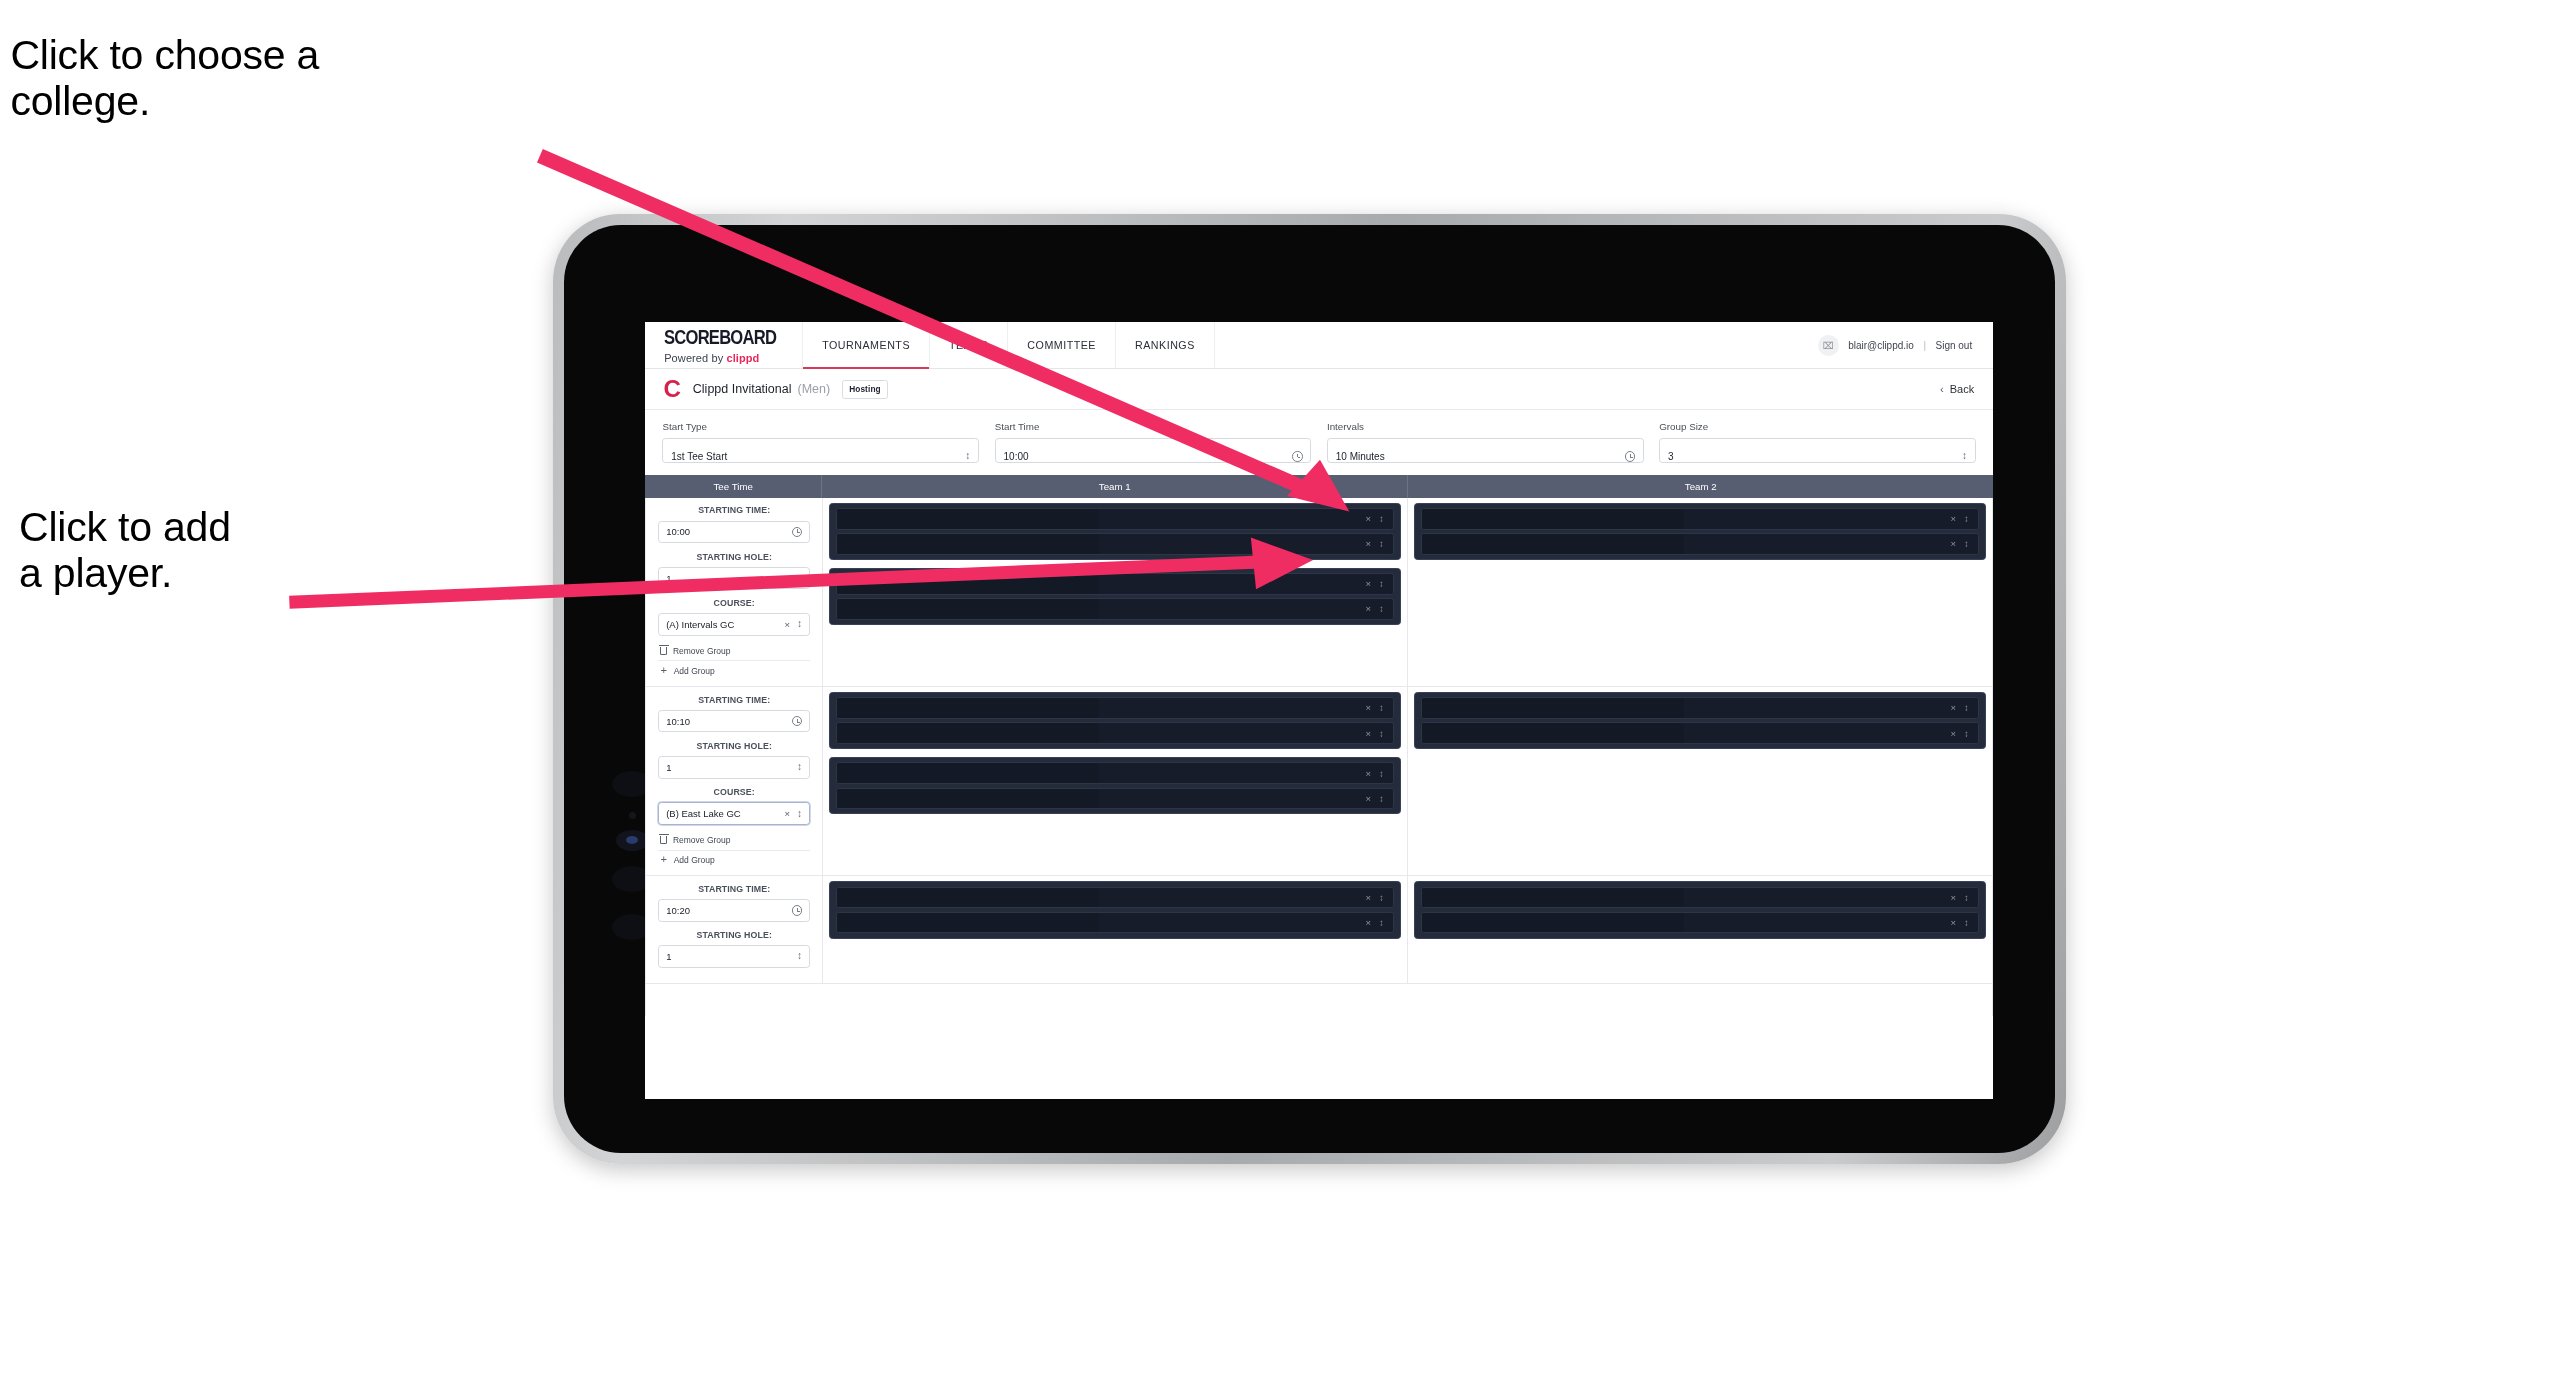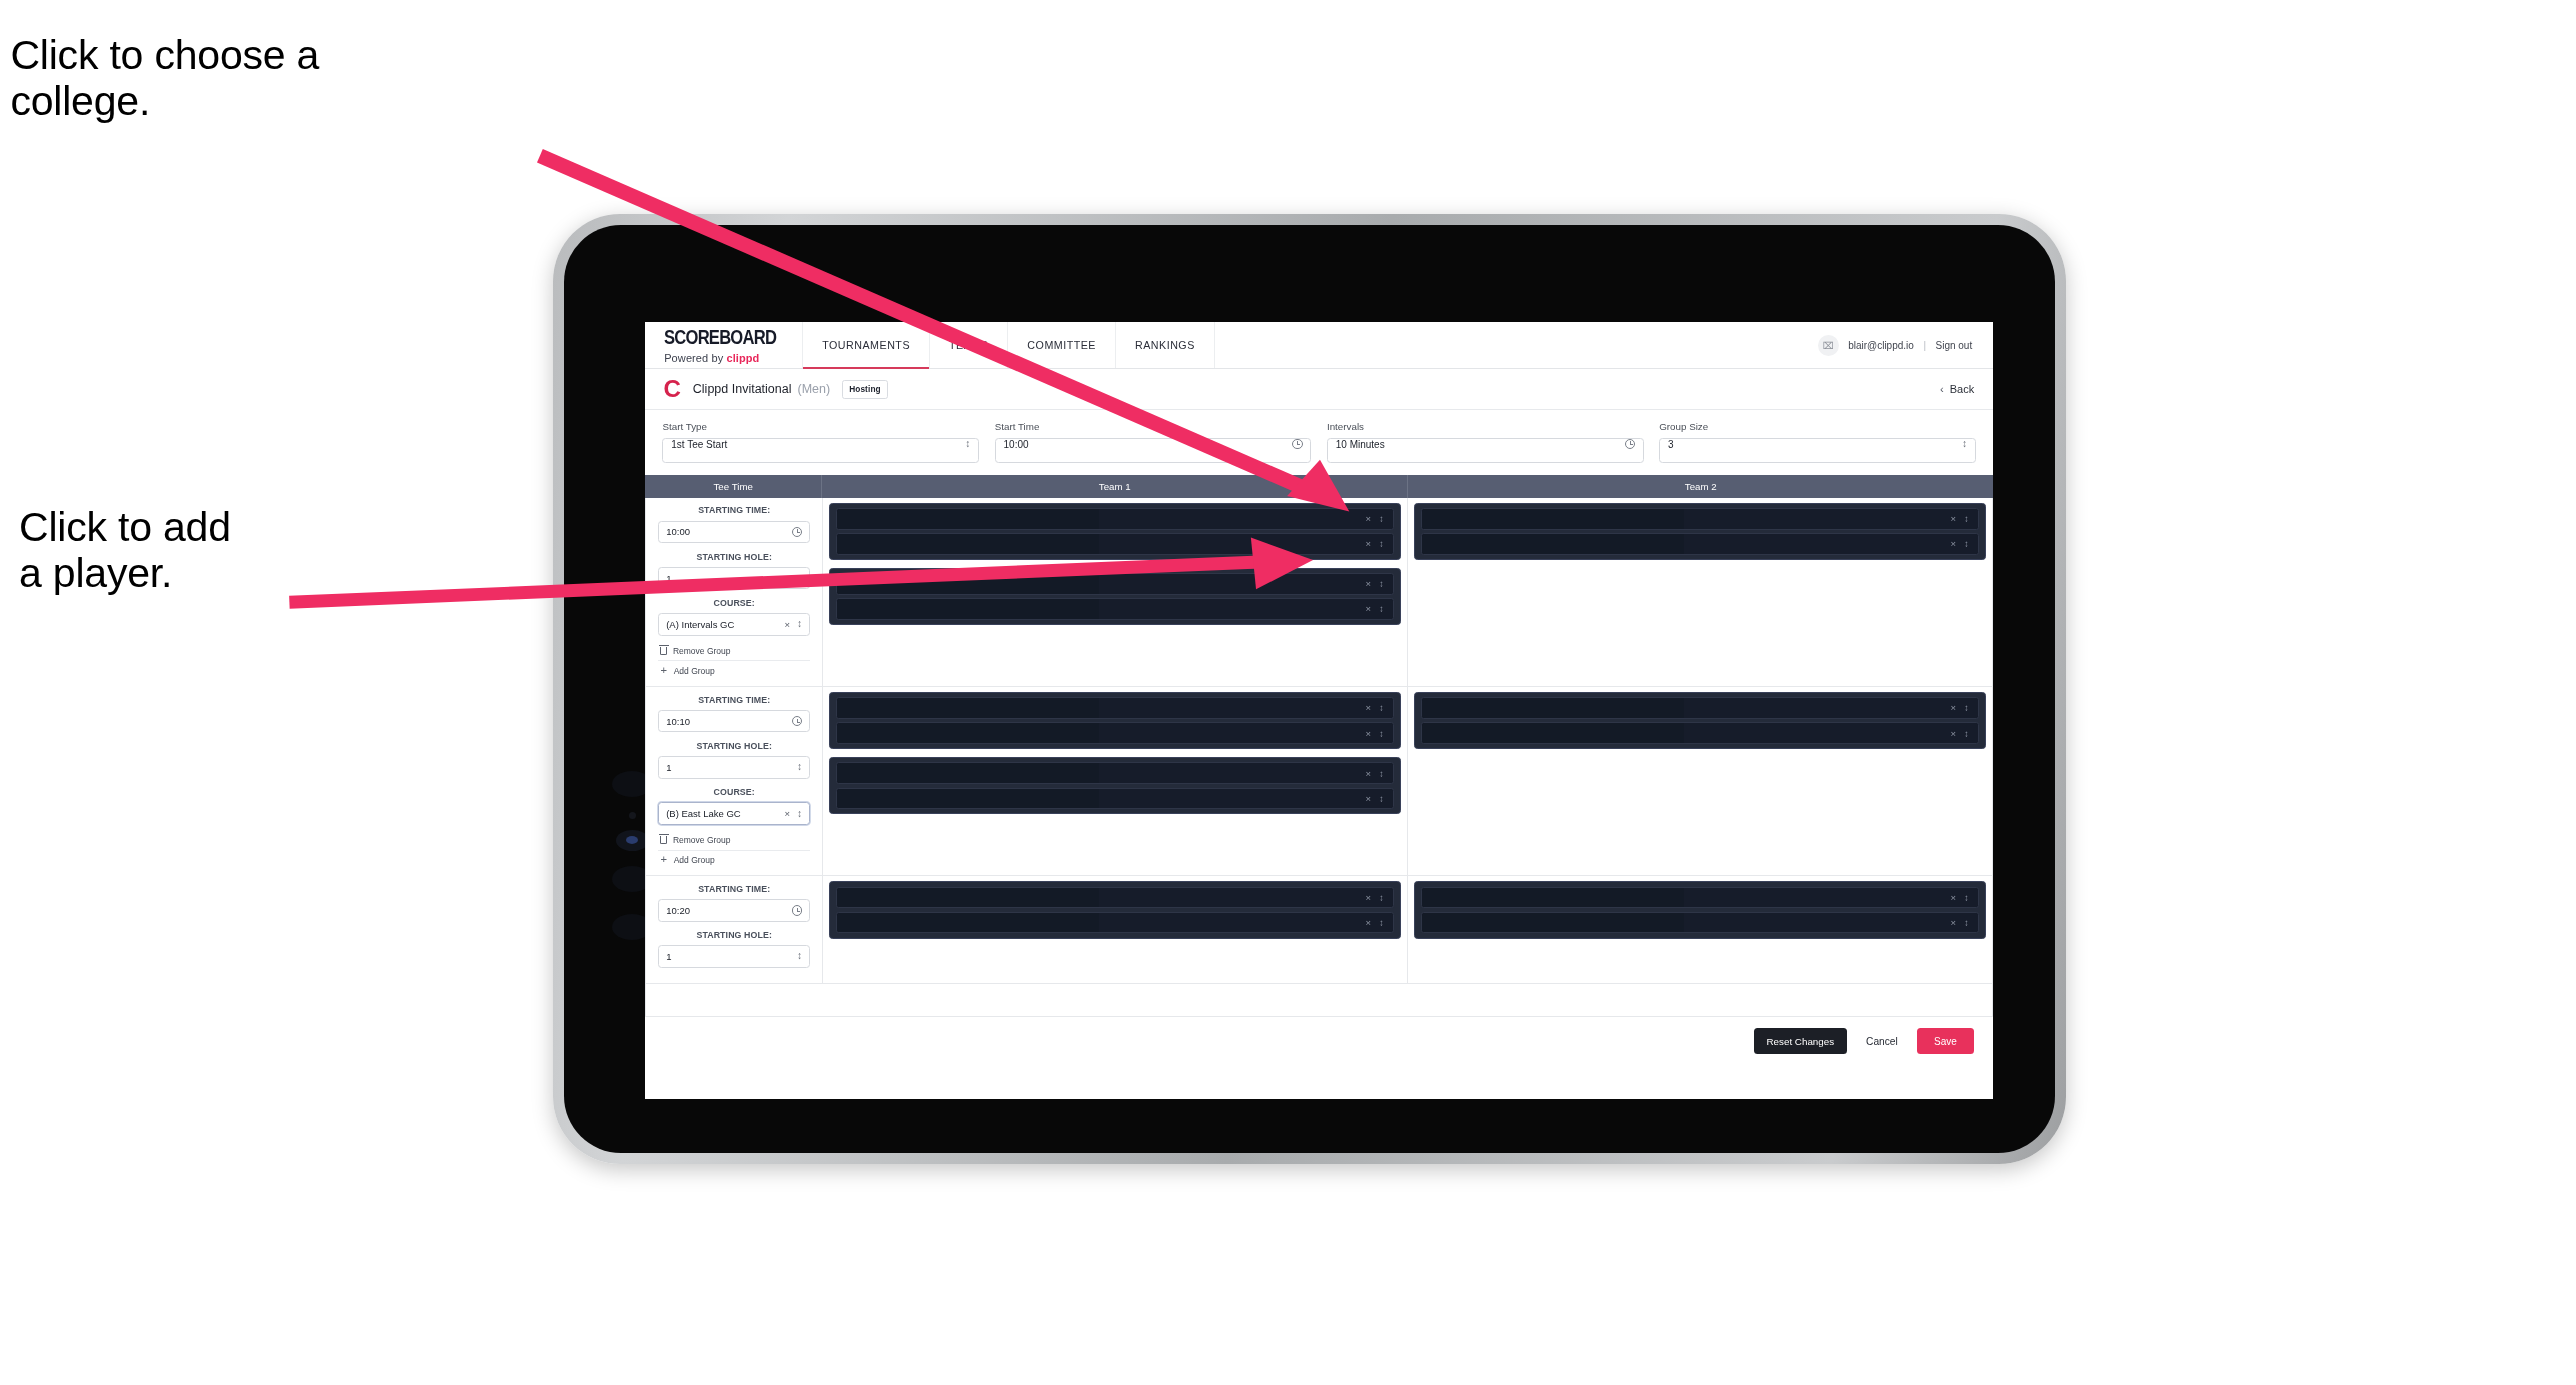--- a/index.html
+++ b/index.html
@@ -125,21 +125,21 @@
 
   
   #settings {
     display:flex; gap:0; padding: 10.4px 17.3px 8.6px 17.3px; background:#fff;
   }
   .field { flex:1; padding-right:15.5px; }
   .field:last-child { padding-right:0; }
   .flabel { font-size:9.8px; color:#4b5059; margin-bottom:6px; }
   .fbox {
     height:25px; border:0.9px solid #d6d9de; border-radius:3.5px;
-    display:flex; align-items:flex-start; padding:0 7.8px;
+    display:flex; align-items:flex-end; padding:0 7.8px;
     font-size:10px; color:#22262f; background:#fff; cursor:pointer;
   }
   .fbox .val { flex:1; }
   .spin { color:#6f747e; font-size:10.4px; line-height:1; }
   .clock {
     width:10.4px; height:10.4px; border:1.1px solid #7a7f89; border-radius:50%;
     position:relative;
   }
   .clock::before { content:""; position:absolute; left:4px; top:1.7px; width:1px; height:3.5px; background:#7a7f89;}
   .clock::after  { content:""; position:absolute; left:4.3px; top:4.7px; width:2.9px; height:1px; background:#7a7f89;}
@@ -482,25 +482,20 @@
                   </div>
                   <div class="pslot">
                     <span class="x">×</span>
                     <span class="spin2">↕</span>
                   </div>
                 </div>
               </div>
             </div>
           </div>
 
-        <div id="footer">
-          <button class="btn-reset">Reset Changes</button>
-          <button class="btn-cancel">Cancel</button>
-          <button class="btn-save">Save</button>
-        </div>
 
       </div>
     </div>
   </div>
 
   <svg class="arrow-layer" viewBox="0 0 2982 1604">
     <g id="arrow-group-1">
       <line x1="625" y1="180" x2="1526" y2="572" stroke="#EF2D63" stroke-width="17"></line>
       <polygon points="1562,592 1490,574 1528,532" fill="#EF2D63"></polygon>
     </g>

